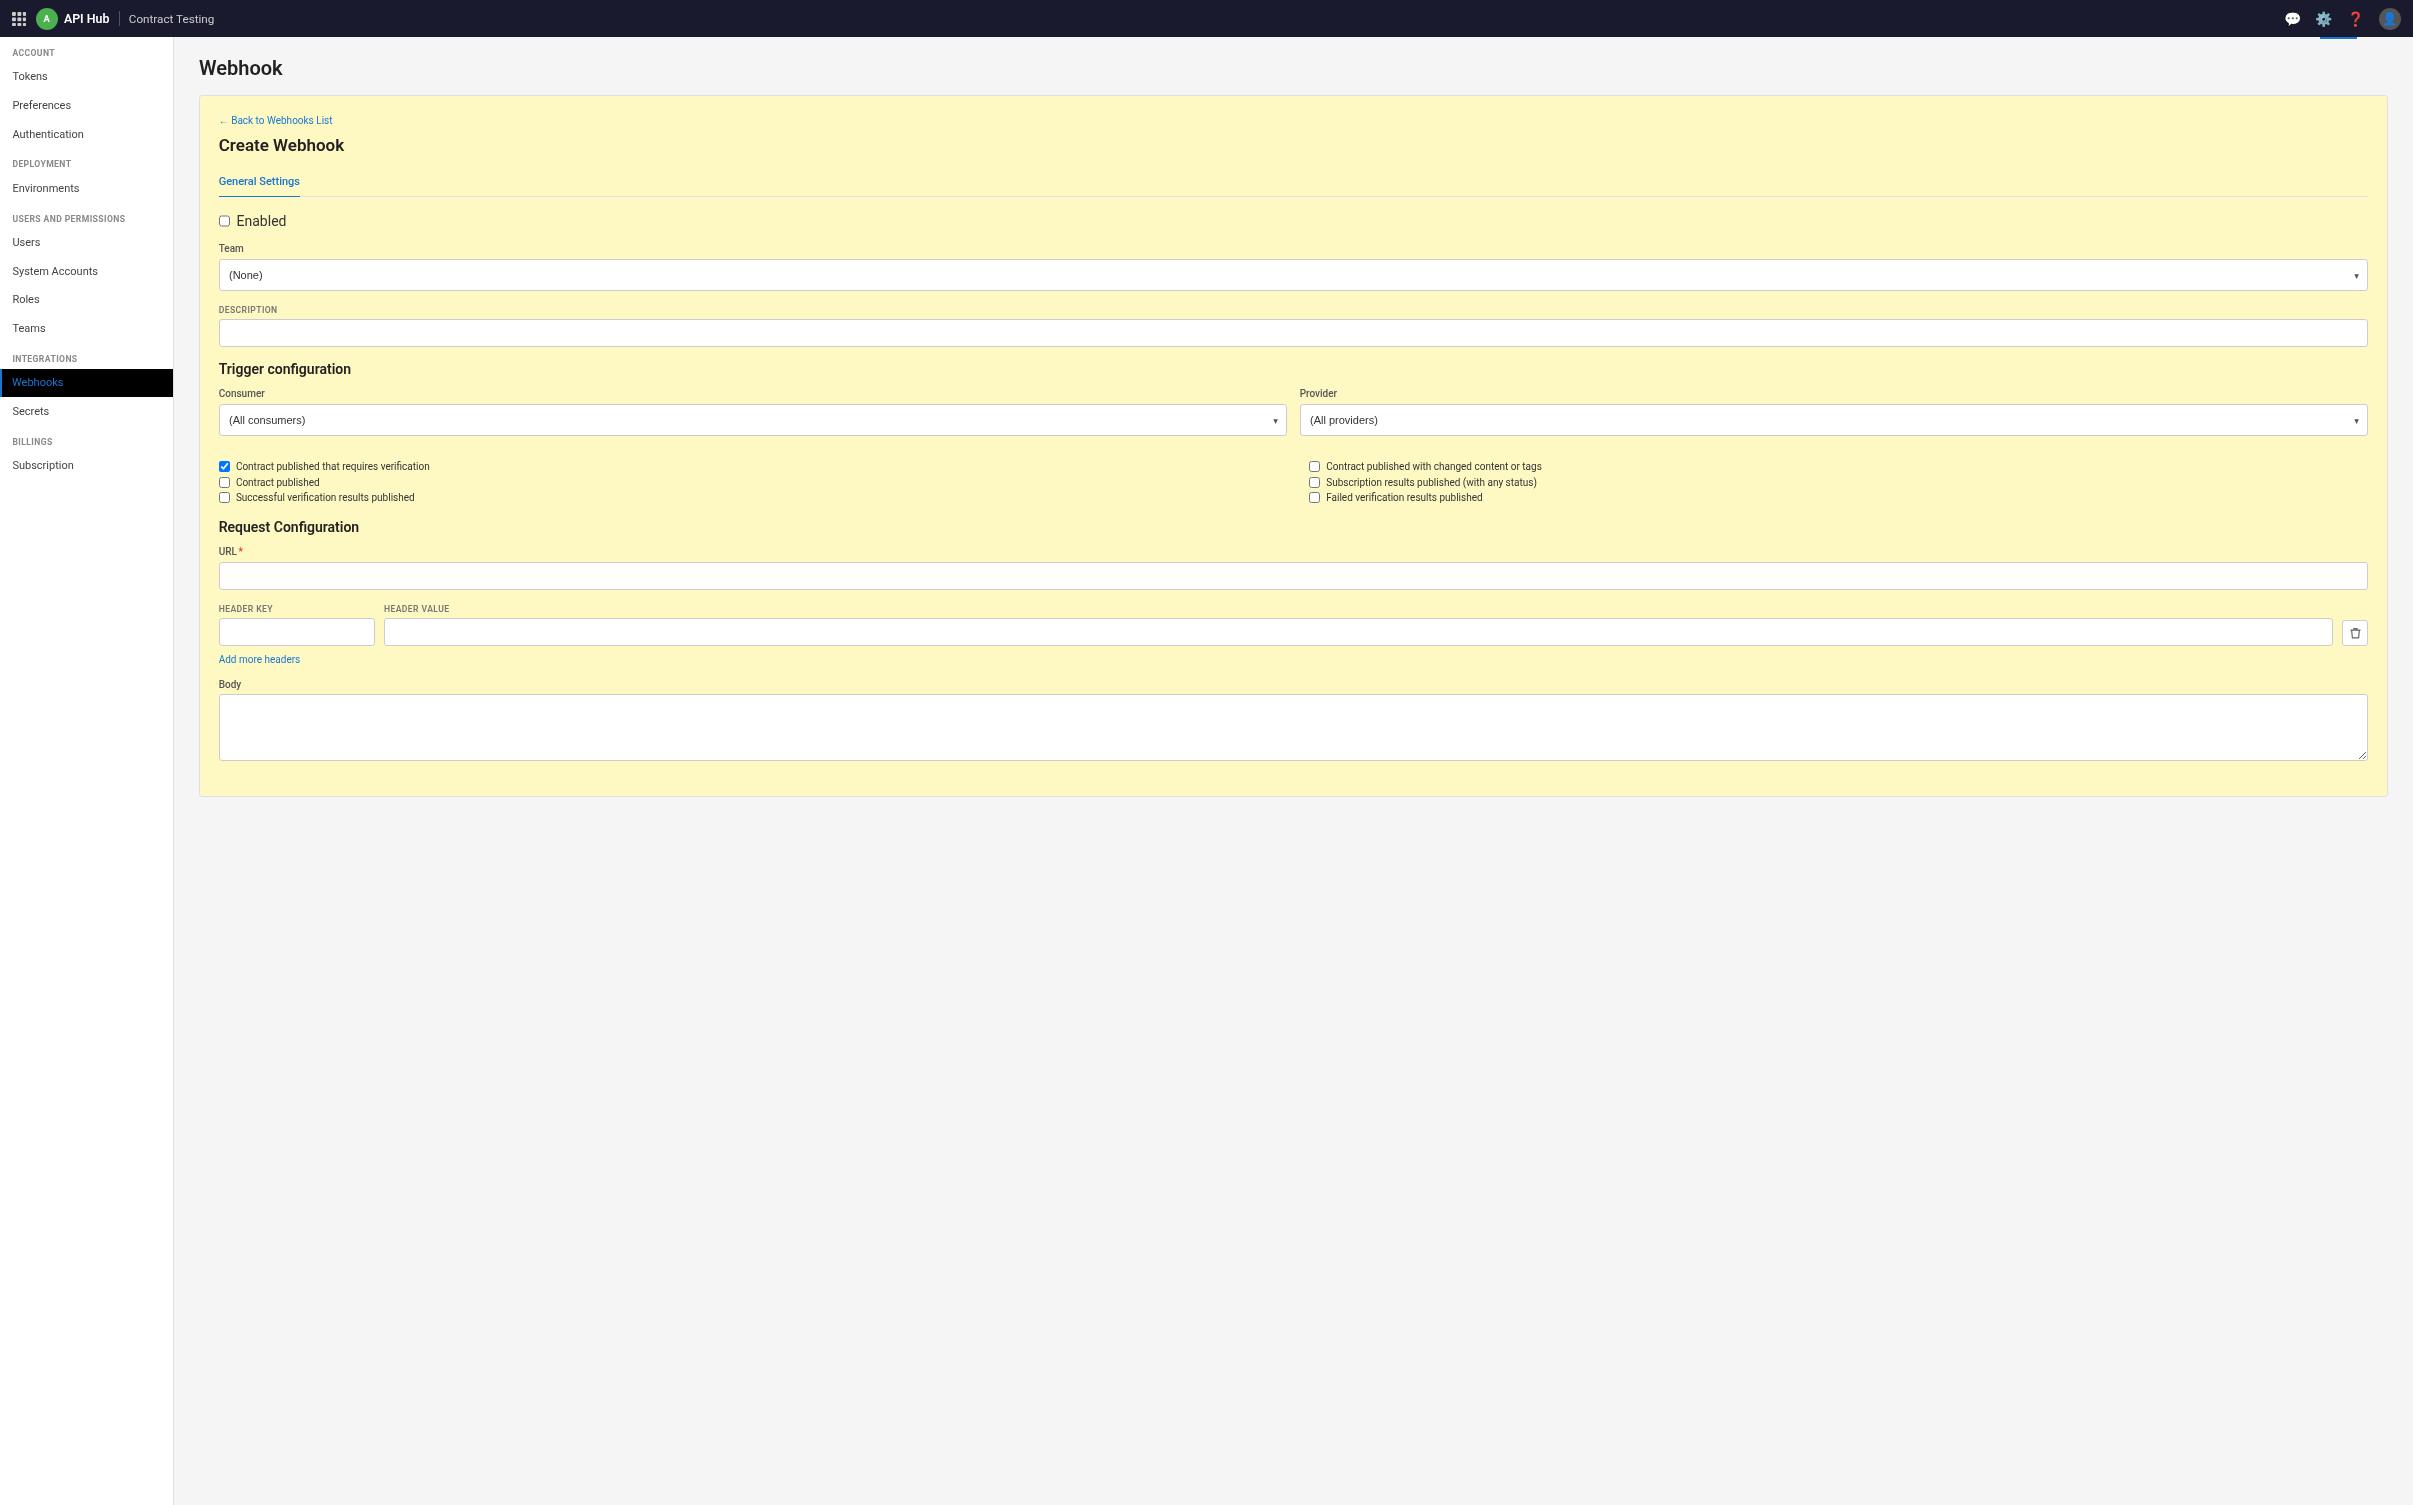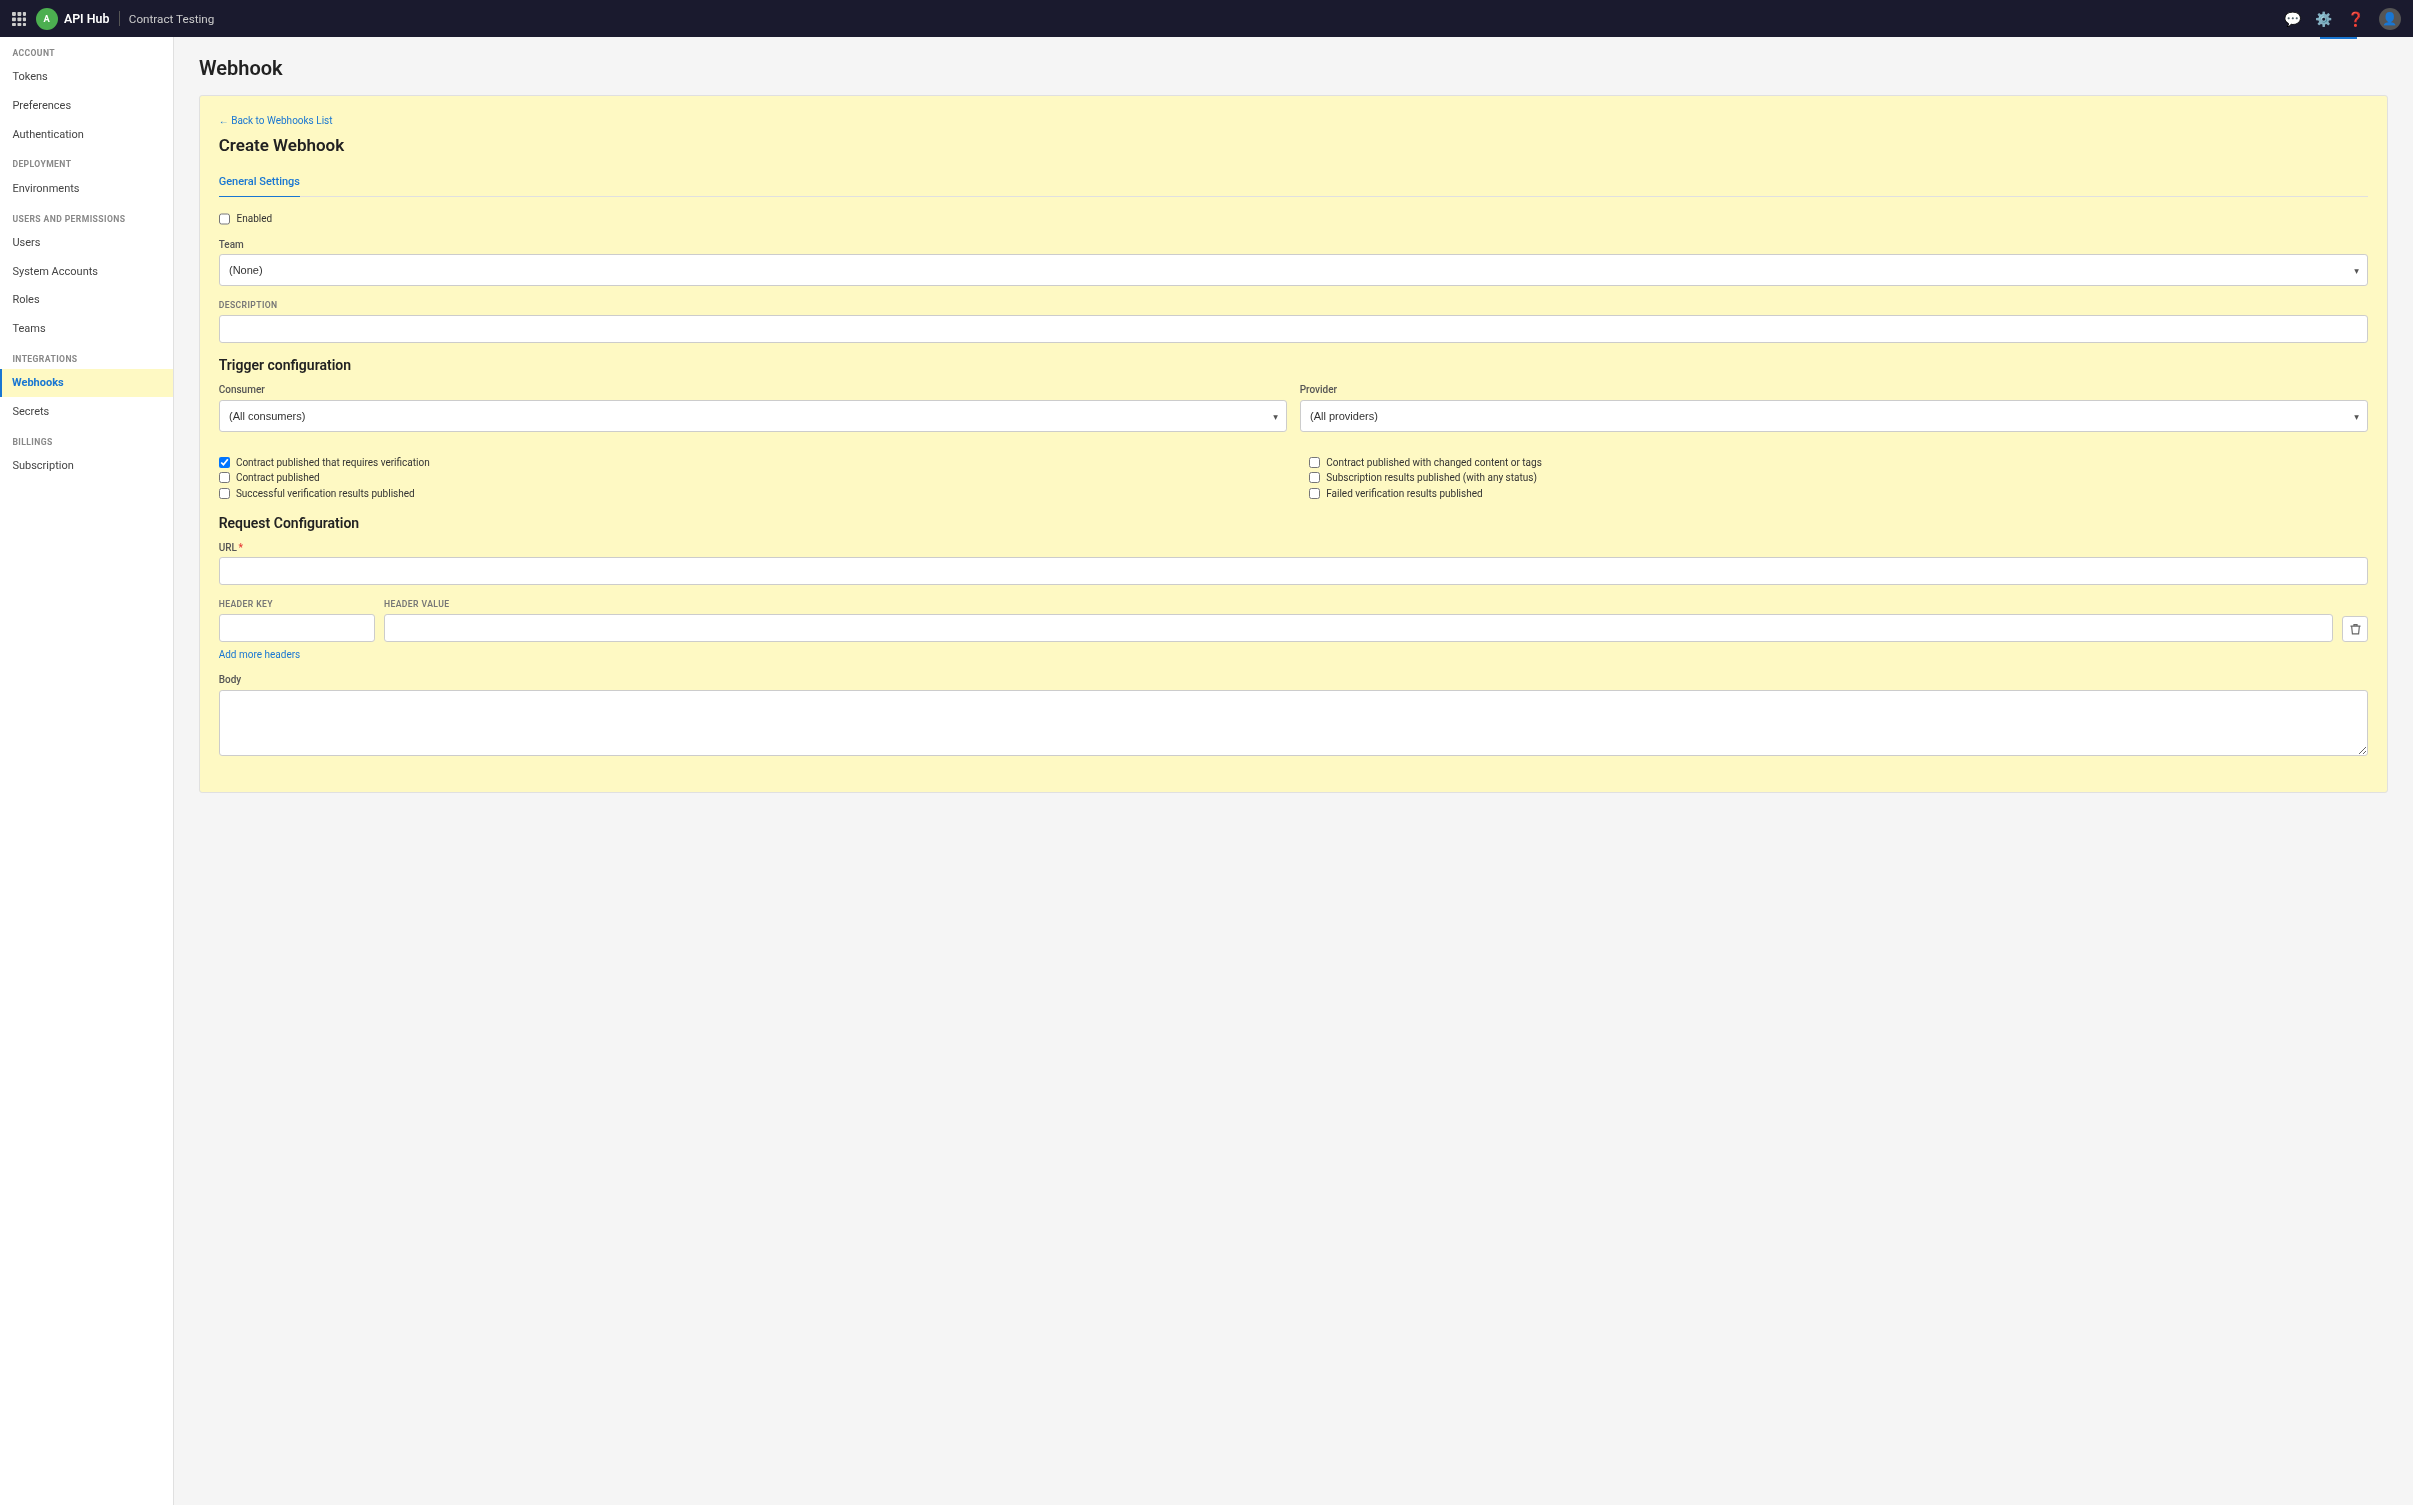--- a/index.html
+++ b/index.html
@@ -58,23 +58,23 @@
     }
     .sidebar-item {
       padding: 7.8px 12.4px;
       cursor: pointer;
       color: #444;
       font-size: 11px;
       display: flex;
       align-items: center;
     }
     .sidebar-item.active {
-      background: #fef9c3;
+      background: #000000;
       color: #1976d2;
-      font-weight: 700;
+      font-weight: 400;
       border-left: 2.3px solid #1976d2;
       padding-left: 10px;
     }
 
     
     .main {
       flex: 1;
       overflow-y: auto;
       padding: 18.7px 25px;
       background: #f5f5f5;
@@ -133,21 +133,21 @@
     
     .form-check {
       display: flex;
       align-items: center;
       gap: 6.2px;
       margin-bottom: 14px;
     }
     .form-check input[type="checkbox"] {
       width: 11.7px; height: 11.7px; cursor: pointer;
     }
-    .form-check label { cursor: pointer; font-size: 10px; }
+    .form-check label { cursor: pointer; font-size: 14px; }
 
     .form-group { margin-bottom: 14px; }
     .form-label {
       display: block;
       font-size: 10px;
       font-weight: 500;
       color: #555;
       margin-bottom: 4.7px;
     }
     .form-label-upper {

